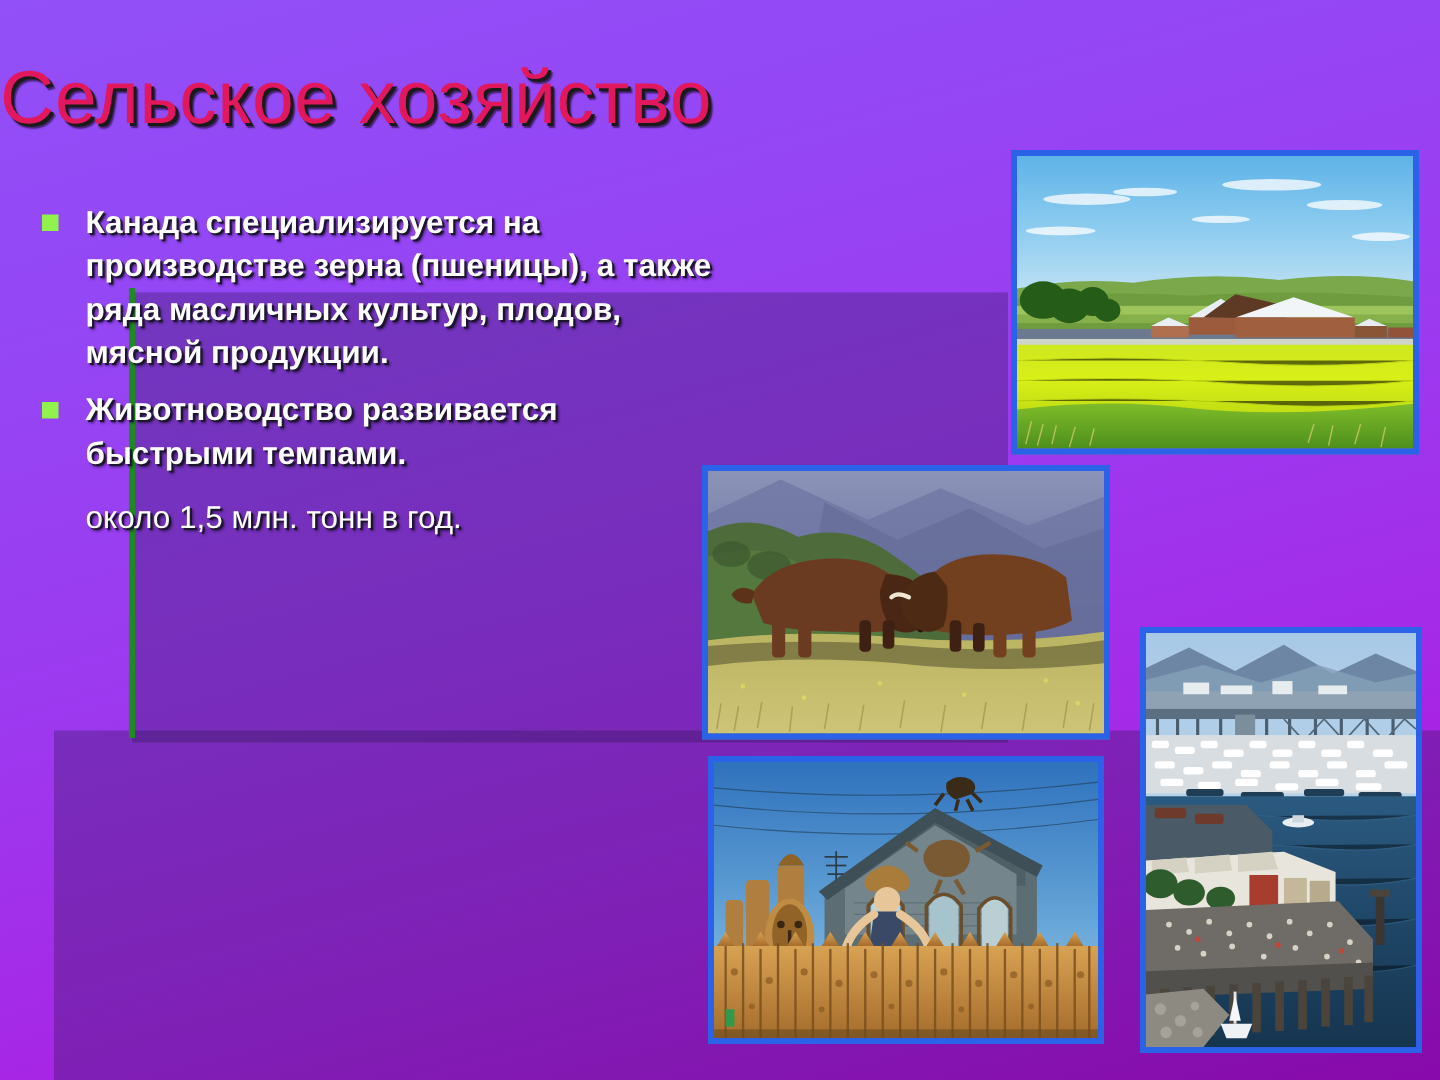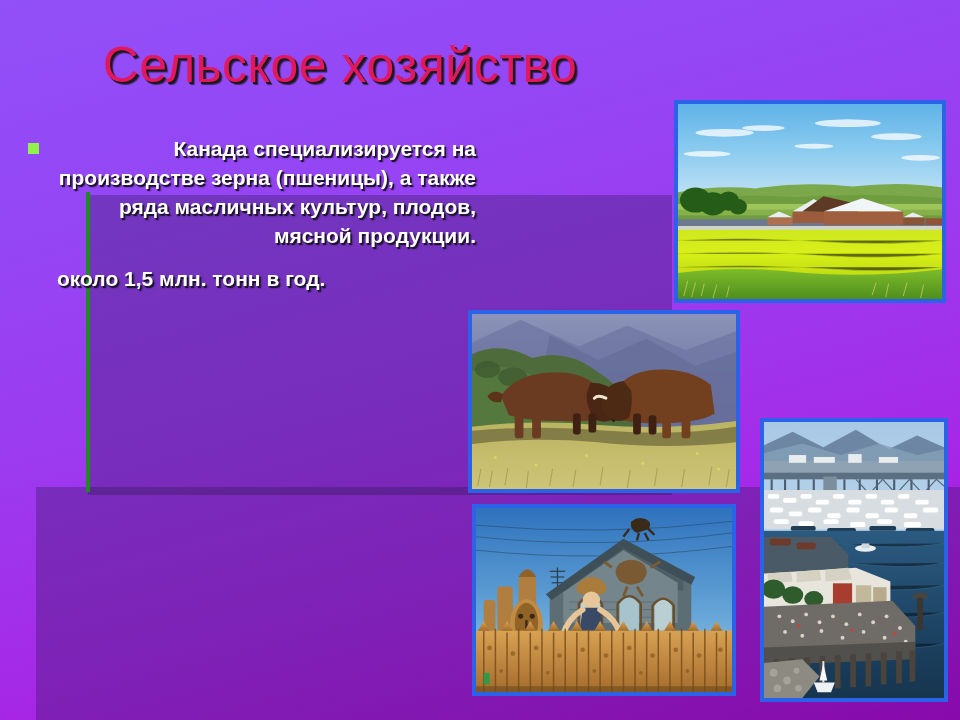--- a/index.html
+++ b/index.html
@@ -34,21 +34,20 @@
     height: 300px;
     background: #1f8a1f;
   }
 
   
   #title {
     position: absolute;
     left: 0;
     top: 36px;
     width: 680px;
-    text-align: center;
     font-size: 50px;
     font-weight: normal;
     color: #e2185f;
     letter-spacing: 0.5px;
     text-shadow:
        2px 2px 0 #1a1a1a,
        3px 3px 1px rgba(0,0,0,0.55);
     white-space: nowrap;
   }
 
@@ -57,21 +56,20 @@
     position: absolute;
     left: 28px;
     top: 134px;
     width: 448px;
   }
   .bullet-row {
     position: relative;
     display: flex;
     align-items: flex-start;
     margin-bottom: 9px;
-    text-align: right;
   }
   .bullet-marker {
     flex: 0 0 auto;
     width: 11px;
     height: 11px;
     background: #92f24d;
     margin-top: 9px;
     margin-right: 18px;
   }
   .bullet-text {
@@ -81,21 +79,21 @@
     line-height: 29px;
     color: #ffffff;
     text-shadow:
        1.5px 1.5px 0 #1d1530,
        2px 2px 2px rgba(0,0,0,0.6);
   }
   .plain-line {
     margin-left: 29px;
     margin-top: 14px;
     font-size: 21px;
-    font-weight: bold;
+    font-weight: normal;
     line-height: 29px;
     color: #ffffff;
     text-shadow:
        1.5px 1.5px 0 #1d1530,
        2px 2px 2px rgba(0,0,0,0.6);
   }
 
   
   .photo {
     position: absolute;
@@ -123,20 +121,24 @@
 
   <div id="title">Сельское хозяйство</div>
 
   <div id="bullets">
 
     <div class="bullet-row">
       <span class="bullet-marker"></span>
       <span class="bullet-text">Канада специализируется на производстве зерна (пшеницы), а также ряда масличных культур, плодов, мясной продукции.</span>
     </div>
 
+    <div class="bullet-row">
+      <span class="bullet-marker"></span>
+      <span class="bullet-text">Животноводство развивается быстрыми темпами.</span>
+    </div>
 
 
 
     <div class="plain-line">около 1,5 млн. тонн в год.</div>
   </div>
 
   <div class="photo" id="photo-farm">
     <svg viewBox="0 0 272 203" preserveAspectRatio="none">
       <defs>
         <linearGradient id="skyF" x1="0" y1="0" x2="0" y2="1">

